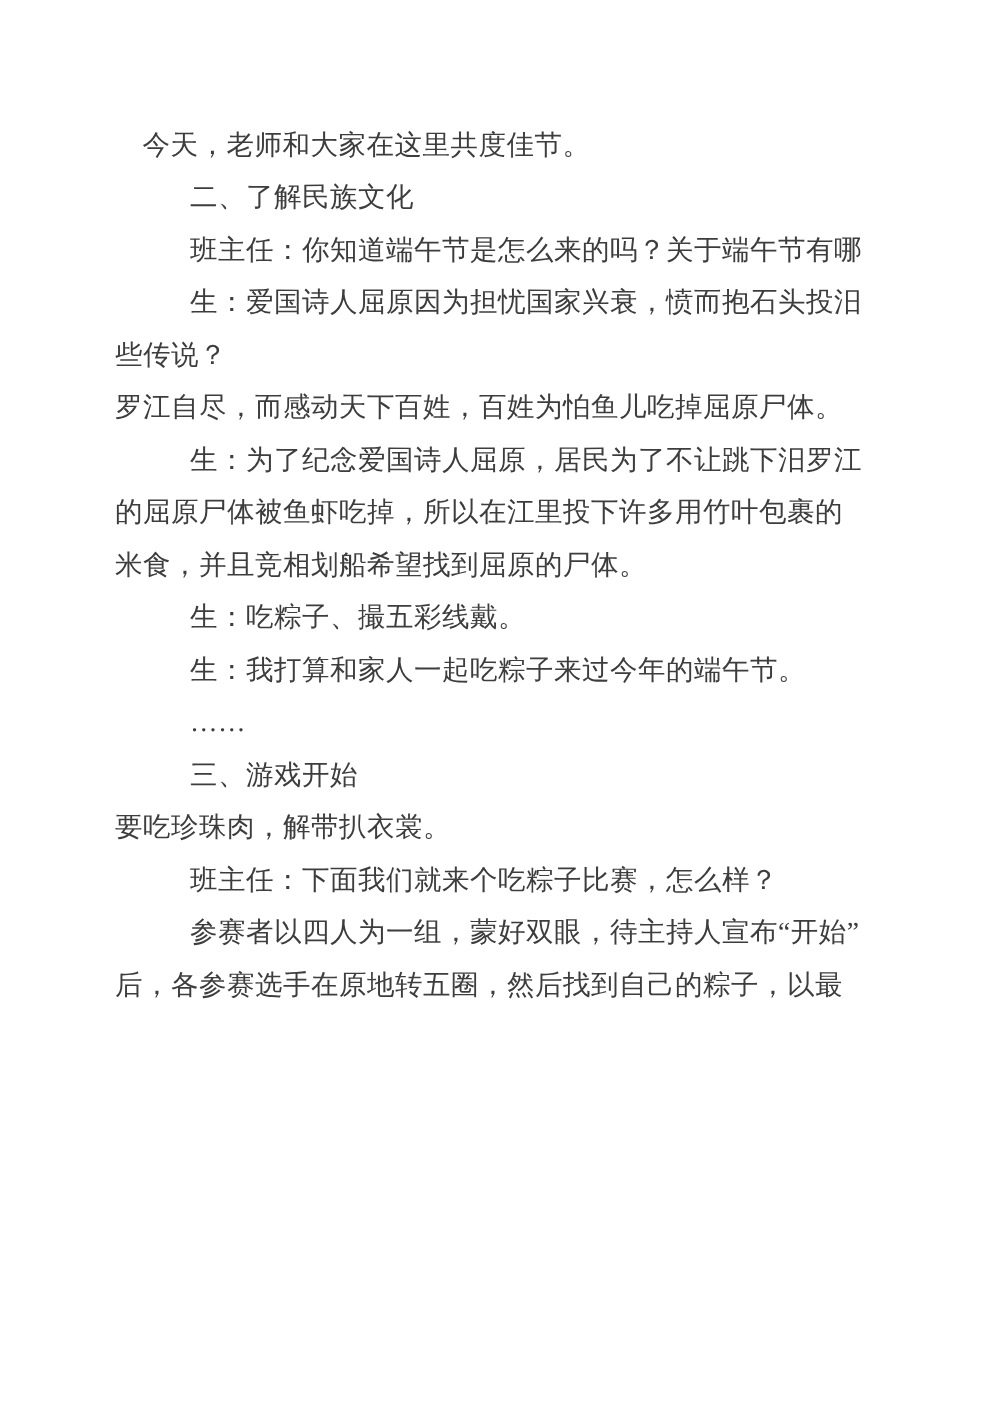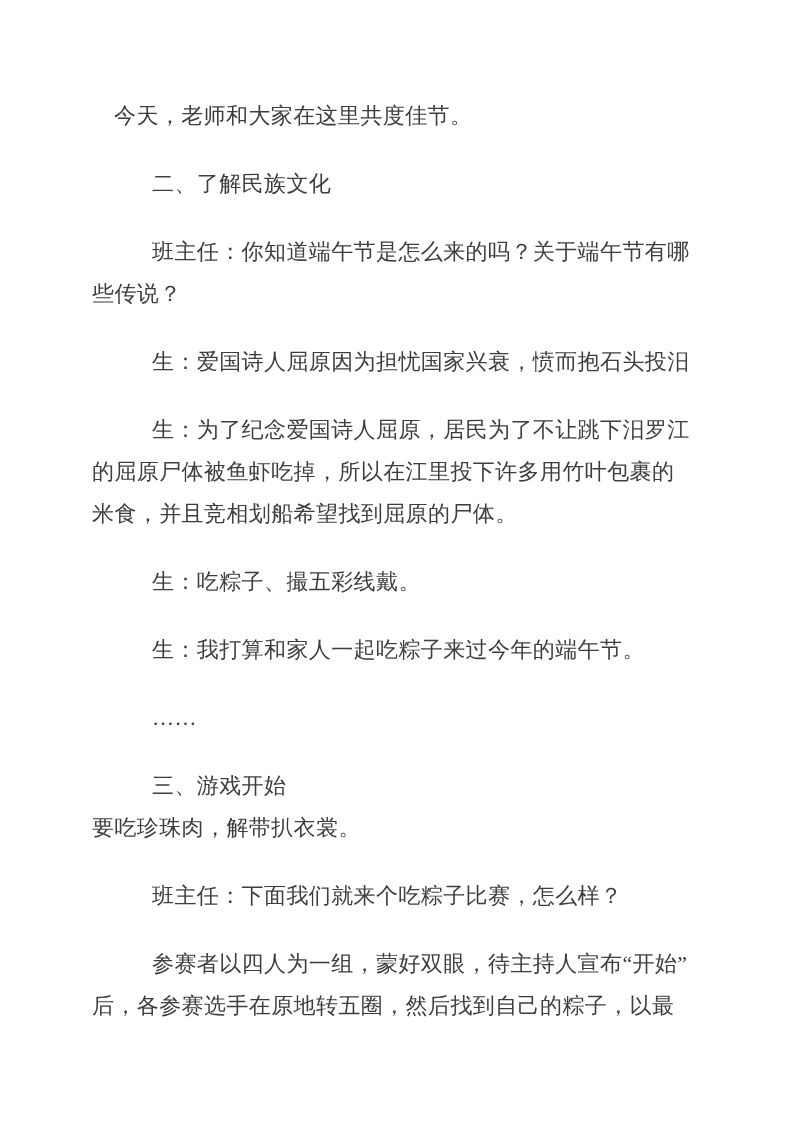--- a/index.html
+++ b/index.html
@@ -25,32 +25,33 @@
     letter-spacing: 0.4px;
     color: #3d3d3d;
     font-weight: 400;
   }
   .line {
     height: 42px;
     white-space: nowrap;
   }
   .ind0 { padding-left: 0; }
   .ind1 { padding-left: 22px; }
-  .ind2 { padding-left: 60px; margin-top: 26px; }
+  .ind2 { padding-left: 60px; }
 </style>
 </head>
 <body>
 
 <div class="page">
   <div class="doc-body" id="doc-body" style="color: rgb(61, 61, 61);">
       <div class="line ind1">今天，老师和大家在这里共度佳节。</div>
       <div class="line ind2">二、了解民族文化</div>
       <div class="line ind2">班主任：你知道端午节是怎么来的吗？关于端午节有哪</div>
+      <div class="line ind2">生：爱国诗人屈原因为担忧国家兴衰，愤而抱石头投汨</div>
       <div class="line ind0">些传说？</div>
-      <div class="line ind2">生：爱国诗人屈原因为担忧国家兴衰，愤而抱石头投汨</div>
+      <div class="line ind0">罗江自尽，而感动天下百姓，百姓为怕鱼儿吃掉屈原尸体。</div>
       <div class="line ind2">生：为了纪念爱国诗人屈原，居民为了不让跳下汨罗江</div>
       <div class="line ind0">的屈原尸体被鱼虾吃掉，所以在江里投下许多用竹叶包裹的</div>
       <div class="line ind0">米食，并且竞相划船希望找到屈原的尸体。</div>
       <div class="line ind2">生：吃粽子、撮五彩线戴。</div>
       <div class="line ind2">生：我打算和家人一起吃粽子来过今年的端午节。</div>
       <div class="line ind2">……</div>
       <div class="line ind2">三、游戏开始</div>
       <div class="line ind0">要吃珍珠肉，解带扒衣裳。</div>
       <div class="line ind2">班主任：下面我们就来个吃粽子比赛，怎么样？</div>
       <div class="line ind2">参赛者以四人为一组，蒙好双眼，待主持人宣布“开始”</div>

